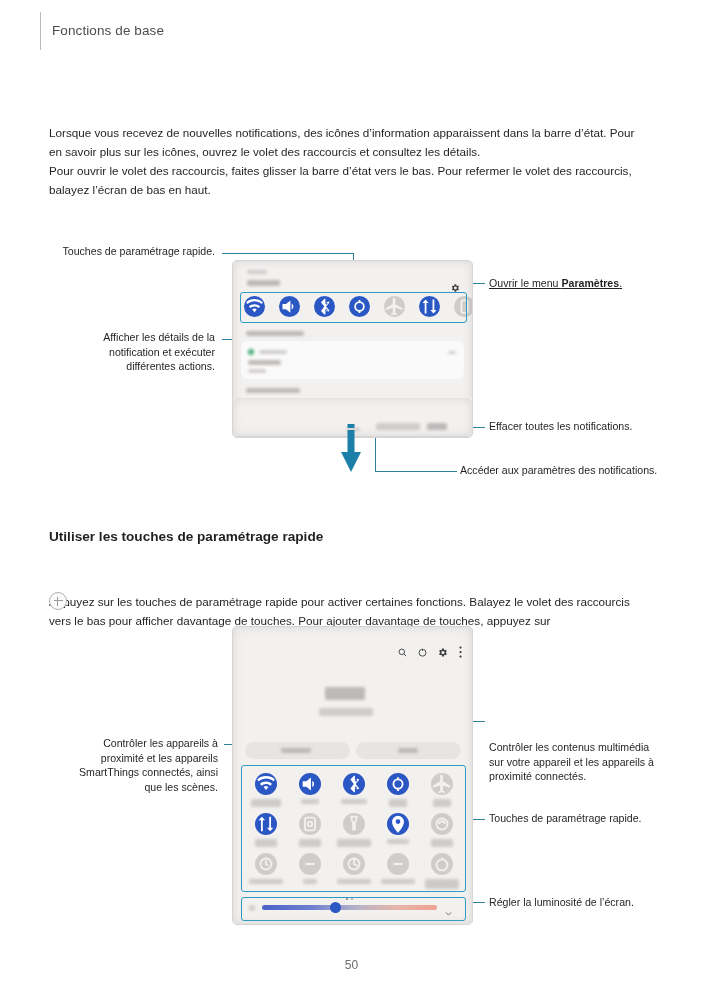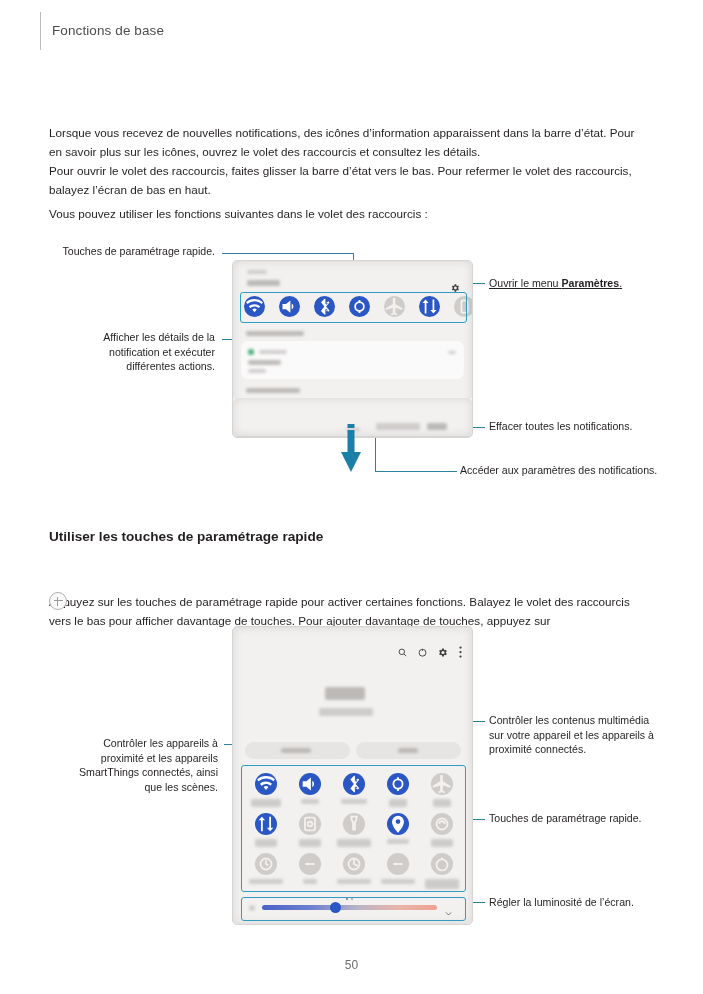--- a/index.html
+++ b/index.html
@@ -81,21 +81,20 @@
 <body>
 
 <div class="page">
 
   <div class="margin-rule"></div>
   <div class="running-head">Fonctions de base</div>
 
 
   <div class="para p2">Pour ouvrir le volet des raccourcis, faites glisser la barre d’état vers le bas. Pour refermer le volet des raccourcis, balayez l’écran de bas en haut.</div>
   <div class="para p1">Lorsque vous recevez de nouvelles notifications, des icônes d’information apparaissent dans la barre d’état. Pour en savoir plus sur les icônes, ouvrez le volet des raccourcis et consultez les détails.</div>
-  <div class="para p3">Vous pouvez utiliser les fonctions suivantes dans le volet des raccourcis :</div>
 
   <div class="callout r" style="left:60px;top:244px;width:155px;">Touches de paramétrage rapide.</div>
   <div class="lead h" style="left:222px;top:253px;width:132px;"></div>
   <div class="lead v" style="left:353px;top:253px;height:34px;"></div>
 
   <div class="callout r" style="left:60px;top:330px;width:155px;">Afficher les détails de la notification et exécuter différentes actions.</div>
   <div class="lead h" style="left:222px;top:339px;width:33px;"></div>
 
   <div class="callout l" style="left:489px;top:276px;width:190px;text-decoration:underline;">
     <span>Ouvrir le menu </span><b>Paramètres</b><span>.</span>
@@ -196,21 +195,21 @@
   <div class="h2">Utiliser les touches de paramétrage rapide</div>
   <div class="para p4">Appuyez sur les touches de paramétrage rapide pour activer certaines fonctions. Balayez le volet des raccourcis vers le bas pour afficher davantage de touches. Pour ajouter davantage de touches, appuyez sur</div>
   <div class="plus-line">
     <span class="plus-ico"></span><span>.</span>
   </div>
 
   <div class="callout r" style="left:60px;top:736px;width:158px;">Contrôler les appareils à proximité et les appareils SmartThings connectés, ainsi que les scènes.</div>
   <div class="lead h" style="left:224px;top:744px;width:60px;"></div>
   <div class="lead v" style="left:283px;top:744px;height:16px;"></div>
 
-  <div class="callout l" style="left:489px;top:713px;width:168px;">Contrôler les contenus multimédia sur votre appareil et les appareils à proximité connectés.</div>
+  <div class="callout l" style="left:489px;top:740px;width:168px;">Contrôler les contenus multimédia sur votre appareil et les appareils à proximité connectés.</div>
   <div class="lead h" style="left:411px;top:721px;width:74px;"></div>
   <div class="lead v" style="left:411px;top:721px;height:38px;"></div>
 
   <div class="callout l" style="left:489px;top:811px;width:168px;">Touches de paramétrage rapide.</div>
   <div class="lead h" style="left:464px;top:819px;width:21px;"></div>
 
   <div class="callout l" style="left:489px;top:895px;width:168px;">Régler la luminosité de l’écran.</div>
   <div class="lead h" style="left:464px;top:902px;width:21px;"></div>
 
   <div class="shot" style="left:232px;top:626px;width:239px;height:297px;">

